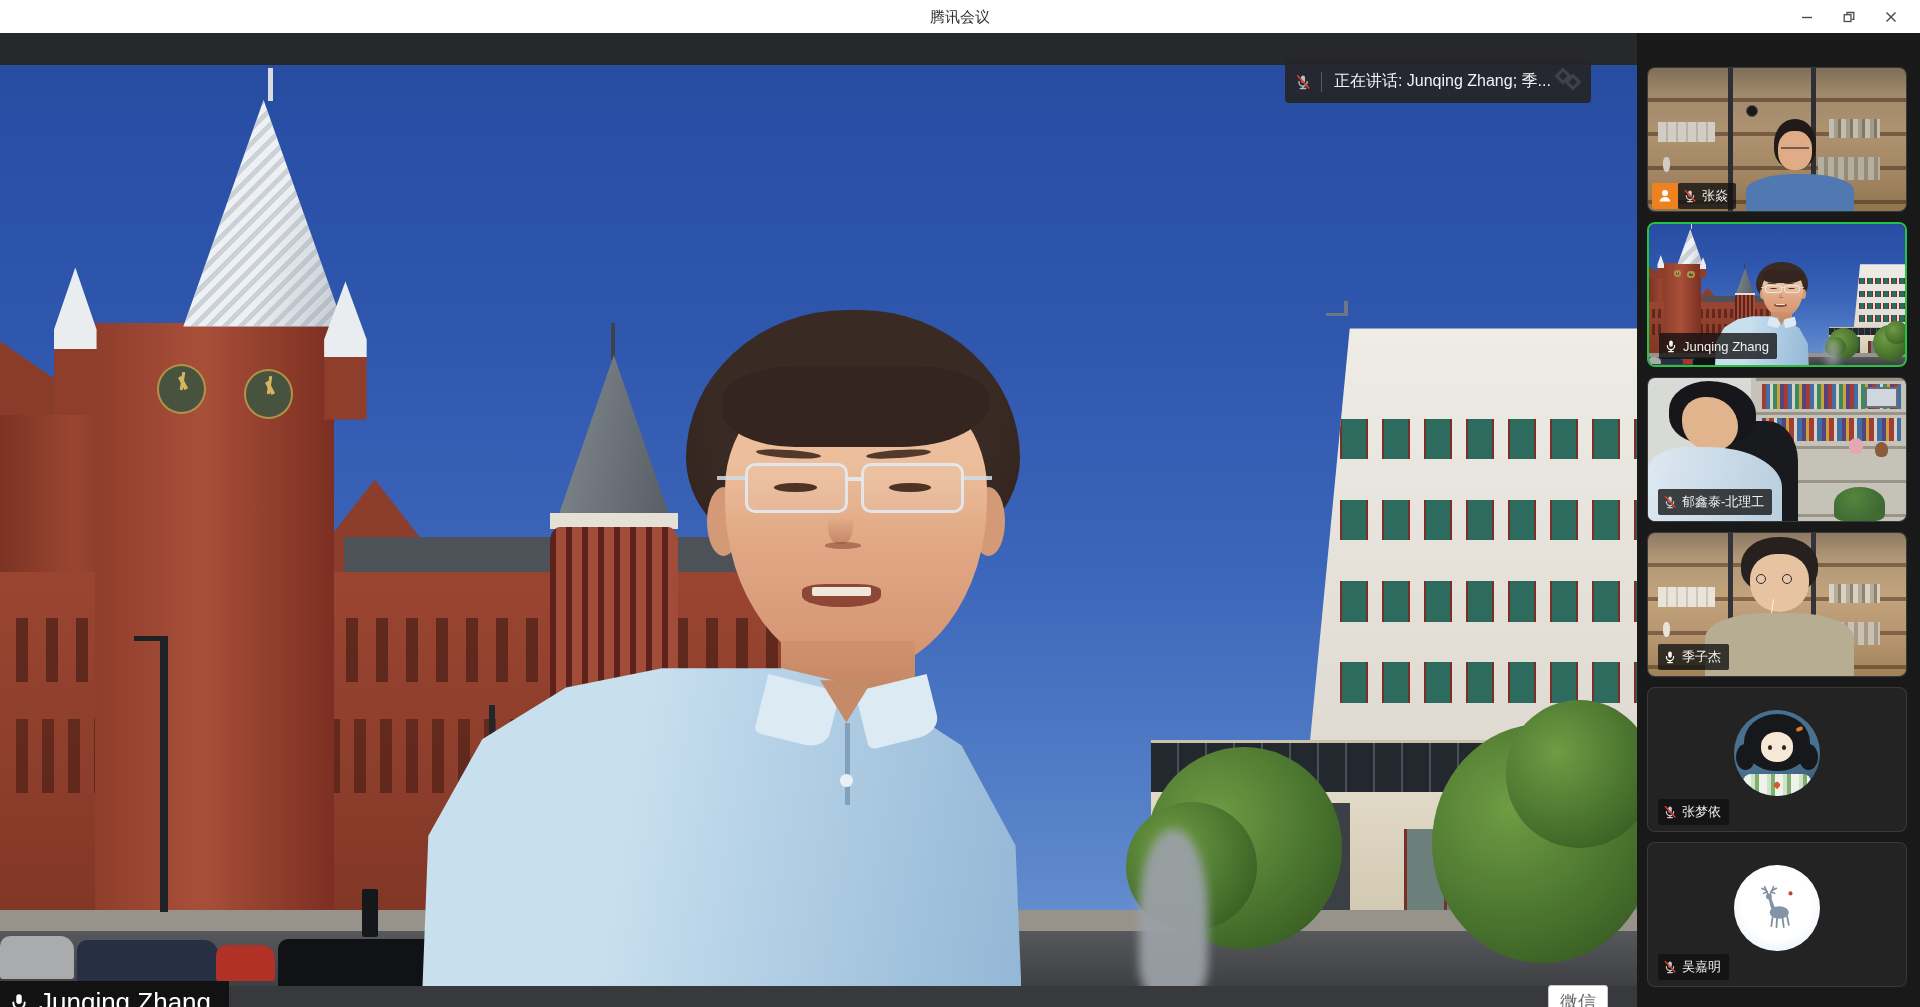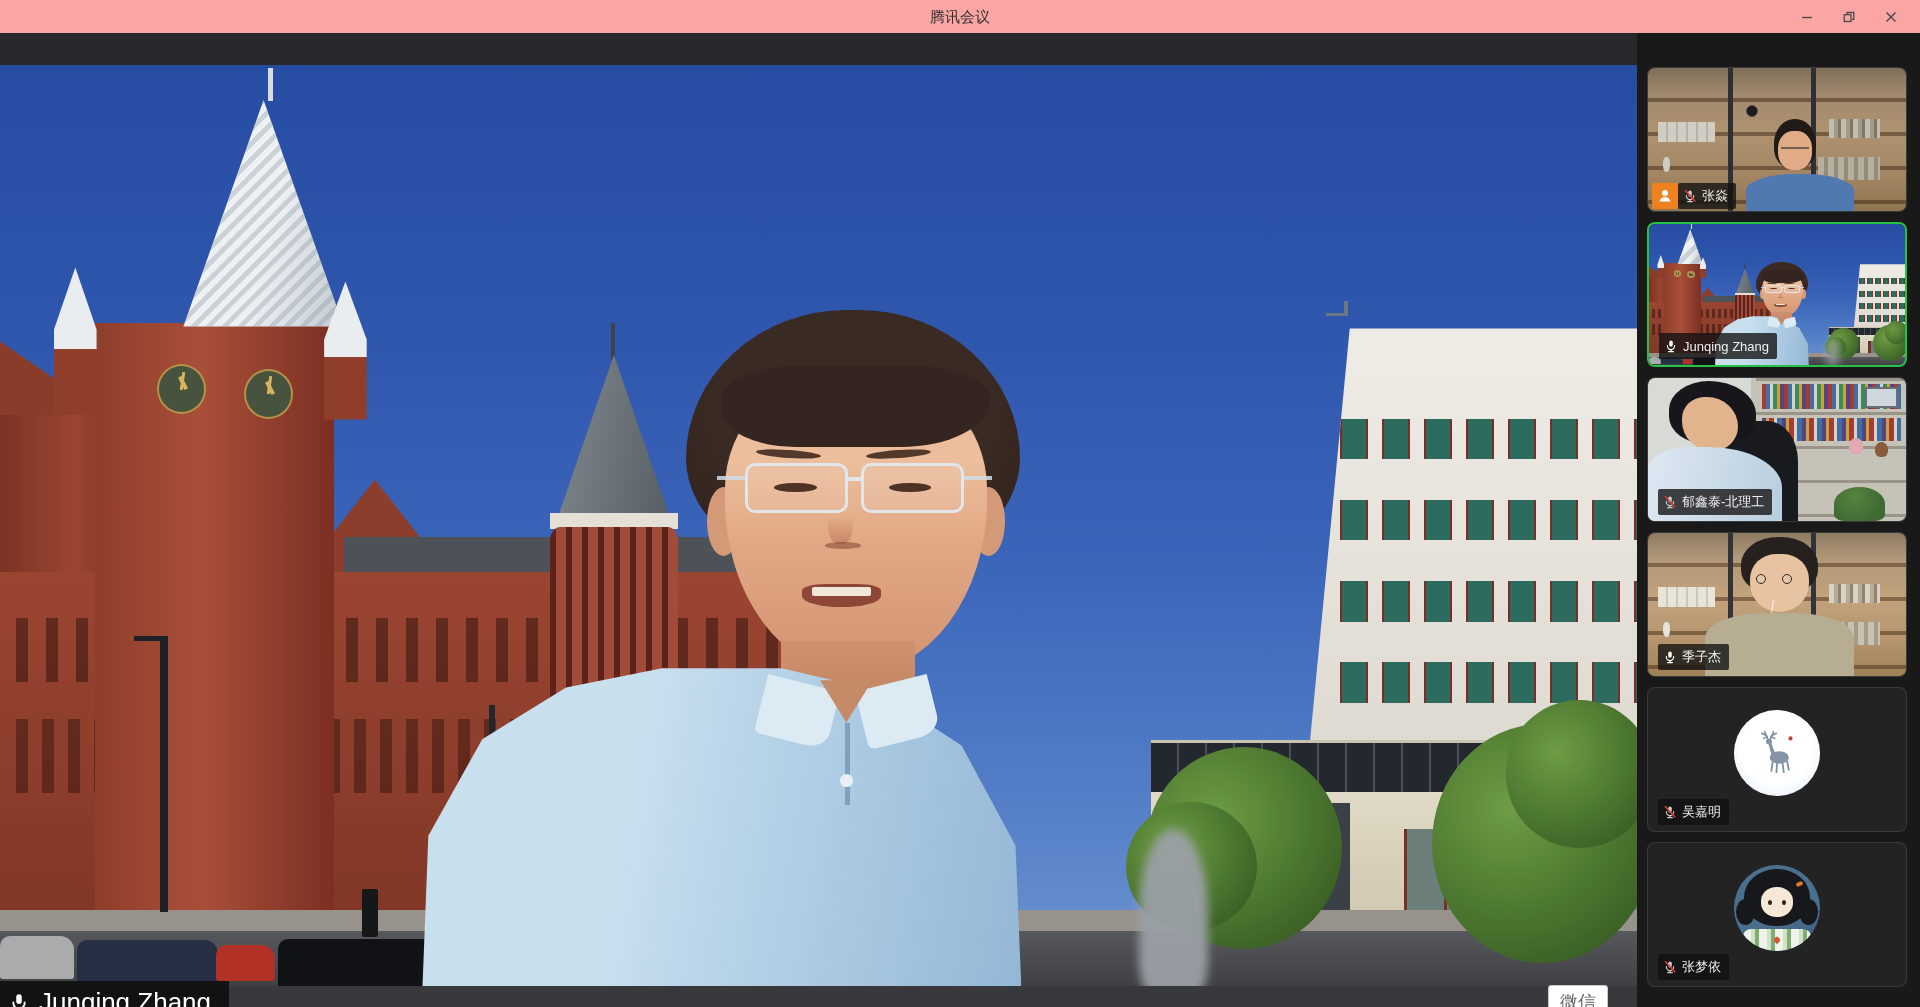--- a/index.html
+++ b/index.html
@@ -1,21 +1,21 @@
 <!DOCTYPE html>
 <html><head>
 <meta charset="utf-8">
 <style>
   * { margin:0; padding:0; box-sizing:border-box; }
   html,body { width:1920px; height:1007px; overflow:hidden; background:#191919;
     font-family:"Liberation Sans","DejaVu Sans",sans-serif; }
   .screen { position:relative; width:1920px; height:1007px; background:#191919; }
 
   
-  .titlebar { position:absolute; left:0; top:0; width:1920px; height:33px; background:#fca5a5; }
+  .titlebar { position:absolute; left:0; top:0; width:1920px; height:33px; background:#ffffff; }
   .titlebar .title { position:absolute; left:0; right:0; top:0; height:33px; line-height:33px;
     text-align:center; font-size:15px; color:#2e2e2e; }
   .win-controls { position:absolute; right:8px; top:0; height:33px; display:flex; align-items:center; }
   .win-btn { width:42px; height:33px; display:flex; align-items:center; justify-content:center;
     background:transparent; border:none; cursor:default; }
 
   
   .app { position:absolute; left:0; top:33px; width:1920px; height:974px; display:flex; }
   .stage { position:relative; width:1637px; height:974px; background:#26282c; overflow:hidden; }
   .scene-wrap { position:absolute; left:0; top:32px; width:1637px; height:921px; overflow:hidden; }
@@ -388,20 +388,37 @@
           <div class="p-shirt"></div>
           <div class="p-collar p-collar-l"></div>
           <div class="p-collar p-collar-r"></div>
           <div class="p-vneck"></div>
           <div class="p-placket"></div>
           <div class="p-button"></div>
         </div>
       </div>
       <div class="bottom-strip"></div>
 
+      <div class="speak-banner">
+        <svg width="20" height="20" viewBox="0 0 16 16">
+          <rect x="6" y="1.6" width="4" height="7.2" rx="2" fill="#b9bdc4"></rect>
+          <g fill="none" stroke="#b9bdc4" stroke-width="1.4" stroke-linecap="round">
+            <path d="M3.9 7.6v.5a4.1 4.1 0 0 0 8.2 0v-.5"></path>
+              <path d="M8 12.4v1.6"></path>
+              <path d="M5.3 14.4h5.4"></path>
+          </g>
+          <line x1="2.6" y1="1.8" x2="13.6" y2="13.8" stroke="#e03a2f" stroke-width="1.7" stroke-linecap="round"></line>
+        </svg>
+        <span class="divider"></span>
+        <span class="txt">正在讲话: Junqing Zhang; 季...</span>
+        <span class="banner-logo">
+            <i></i>
+            <i class="c2"></i>
+          </span>
+      </div>
 
       <div class="main-label">
         <svg width="22" height="22" viewBox="0 0 16 16">
           <rect x="6" y="1.6" width="4" height="7.2" rx="2" fill="#ffffff"></rect>
           <g fill="none" stroke="#ffffff" stroke-width="1.4" stroke-linecap="round">
             <path d="M3.9 7.6v.5a4.1 4.1 0 0 0 8.2 0v-.5"></path>
               <path d="M8 12.4v1.6"></path>
               <path d="M5.3 14.4h5.4"></path>
           </g>
         </svg>
@@ -618,20 +635,52 @@
               </g>
             </svg>
             <span>季子杰</span>
           </span>
         </div>
       </div>
 
       <div class="tile">
         <div class="t-visual">
           <div class="av-wrap">
+            <div class="av av-girl">
+              <div class="ag-bun-l"></div>
+              <div class="ag-bun-r"></div>
+              <div class="ag-hair"></div>
+              <div class="ag-face"></div>
+              <div class="ag-eye ag-eye-l"></div>
+              <div class="ag-eye ag-eye-r"></div>
+              <div class="ag-clip"></div>
+              <div class="ag-cartons"></div>
+              <div class="ag-heart"></div>
+            </div>
+          </div>
+        </div>
+        <div class="chip-row">
+          <span class="chip">
+            <svg width="14" height="14" viewBox="0 0 16 16">
+              <rect x="6" y="1.6" width="4" height="7.2" rx="2" fill="#c9ccd2"></rect>
+              <g fill="none" stroke="#c9ccd2" stroke-width="1.4" stroke-linecap="round">
+                <path d="M3.9 7.6v.5a4.1 4.1 0 0 0 8.2 0v-.5"></path>
+                  <path d="M8 12.4v1.6"></path>
+                  <path d="M5.3 14.4h5.4"></path>
+              </g>
+              <line x1="2.6" y1="1.8" x2="13.6" y2="13.8" stroke="#e03a2f" stroke-width="1.7" stroke-linecap="round"></line>
+            </svg>
+            <span>张梦依</span>
+          </span>
+        </div>
+      </div>
+
+      <div class="tile">
+        <div class="t-visual">
+          <div class="av-wrap">
             <div class="av av-deer">
               <svg width="54" height="54" viewBox="0 0 48 48">
                 <g stroke="#7f8ea0" stroke-width="1.4" fill="none" stroke-linecap="round">
                   <path d="M16 12 L13 5"></path>
                     <path d="M14.5 8.5 L10.5 6.5"></path>
                     <path d="M15.5 9.5 L12 11"></path>
                   <path d="M18 12 L21 5"></path>
                     <path d="M19.5 8.5 L23.5 6.5"></path>
                     <path d="M18.5 9.5 L22 11"></path>
                 </g>
@@ -658,47 +707,15 @@
                   <path d="M8 12.4v1.6"></path>
                   <path d="M5.3 14.4h5.4"></path>
               </g>
               <line x1="2.6" y1="1.8" x2="13.6" y2="13.8" stroke="#e03a2f" stroke-width="1.7" stroke-linecap="round"></line>
             </svg>
             <span>吴嘉明</span>
           </span>
         </div>
       </div>
 
-      <div class="tile">
-        <div class="t-visual">
-          <div class="av-wrap">
-            <div class="av av-girl">
-              <div class="ag-bun-l"></div>
-              <div class="ag-bun-r"></div>
-              <div class="ag-hair"></div>
-              <div class="ag-face"></div>
-              <div class="ag-eye ag-eye-l"></div>
-              <div class="ag-eye ag-eye-r"></div>
-              <div class="ag-clip"></div>
-              <div class="ag-cartons"></div>
-              <div class="ag-heart"></div>
-            </div>
-          </div>
-        </div>
-        <div class="chip-row">
-          <span class="chip">
-            <svg width="14" height="14" viewBox="0 0 16 16">
-              <rect x="6" y="1.6" width="4" height="7.2" rx="2" fill="#c9ccd2"></rect>
-              <g fill="none" stroke="#c9ccd2" stroke-width="1.4" stroke-linecap="round">
-                <path d="M3.9 7.6v.5a4.1 4.1 0 0 0 8.2 0v-.5"></path>
-                  <path d="M8 12.4v1.6"></path>
-                  <path d="M5.3 14.4h5.4"></path>
-              </g>
-              <line x1="2.6" y1="1.8" x2="13.6" y2="13.8" stroke="#e03a2f" stroke-width="1.7" stroke-linecap="round"></line>
-            </svg>
-            <span>张梦依</span>
-          </span>
-        </div>
-      </div>
-
     </div>
   </div>
 </div>
 
 </body></html>

